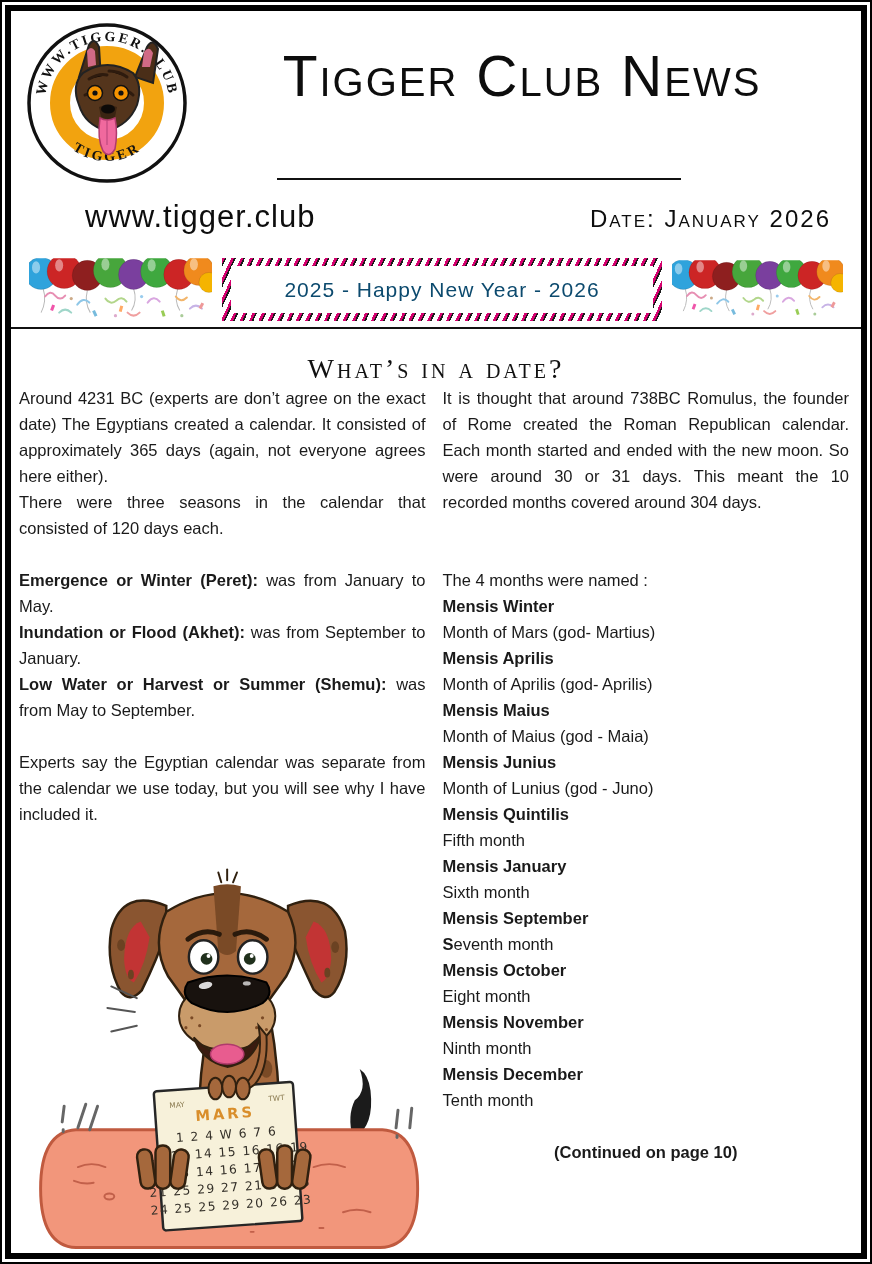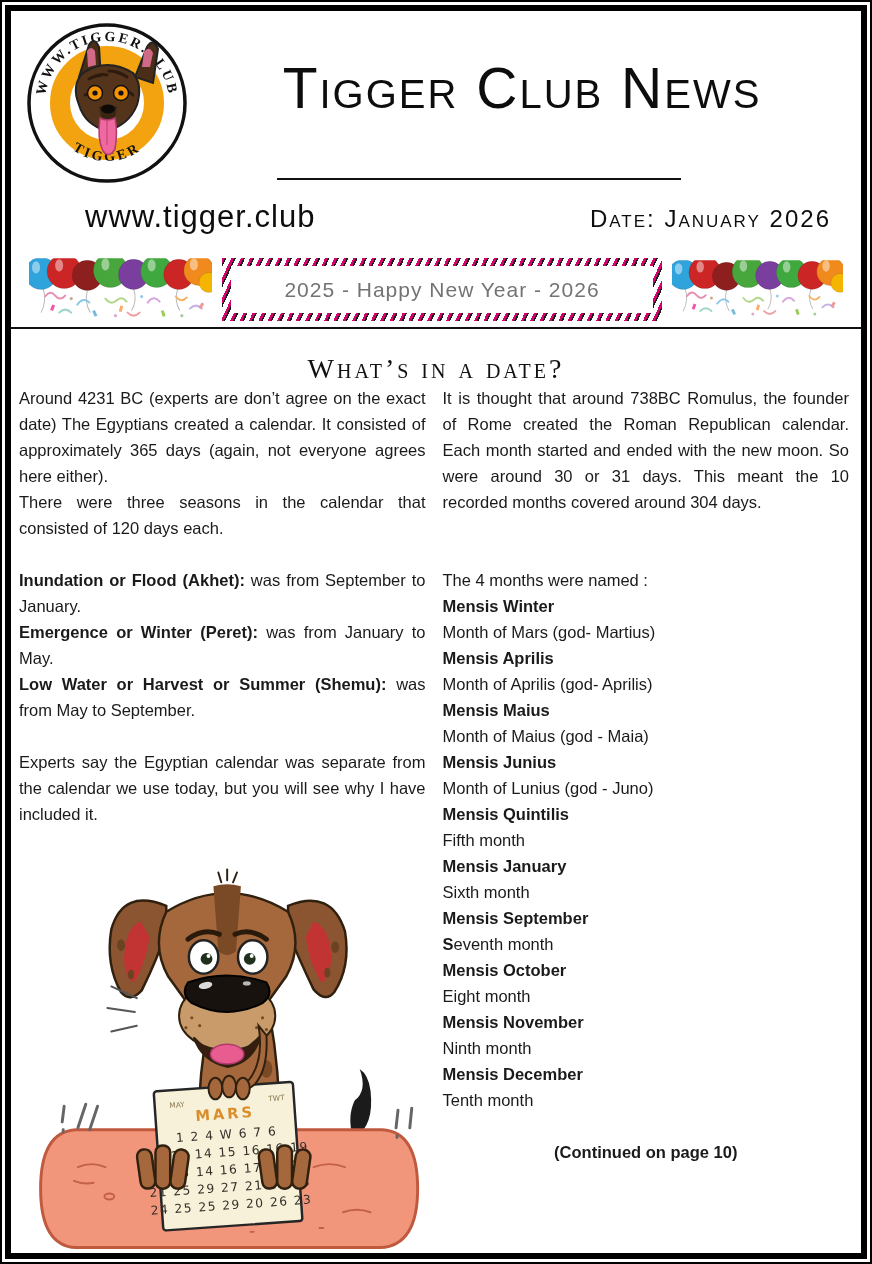--- a/index.html
+++ b/index.html
@@ -4,37 +4,37 @@
 <style>
   html,body{margin:0;padding:0;background:#888;}
   .sheet{width:872px;height:1264px;box-sizing:border-box;background:#fff;
          border:2px solid #000;padding:3px;margin:0 auto;}
   .page{position:relative;width:100%;height:100%;box-sizing:border-box;
         border:6px solid #000;background:#fff;overflow:hidden;
         font-family:"Liberation Sans",sans-serif;color:#1a1a1a;}
 
   
   .logo{position:absolute;left:14px;top:10px;width:164px;height:164px;}
-  .masthead{position:absolute;left:180px;right:8px;top:44px;text-align:center;
+  .masthead{position:absolute;left:180px;right:8px;top:32px;text-align:center;
             font-family:"Liberation Sans",sans-serif;font-variant:small-caps;
             font-size:57px;font-weight:500;letter-spacing:2px;color:#0d0d0d;white-space:nowrap;}
   .title-rule{position:absolute;left:266px;top:167px;width:404px;height:2px;background:#111;}
   .subheader{position:absolute;left:74px;right:30px;top:188px;display:flex;
              justify-content:space-between;align-items:baseline;}
   .website{font-size:31px;color:#0d0d0d;letter-spacing:1px;text-decoration:none;}
   .dateline{font-variant:small-caps;font-size:24px;font-weight:500;letter-spacing:2px;color:#0d0d0d;}
 
   
   .banner{position:absolute;left:18px;right:18px;top:247px;height:63px;display:flex;gap:10px;}
   .balloons{height:63px;flex:0 0 auto;}
   .hny-box{flex:1;box-sizing:border-box;height:63px;
            background:repeating-linear-gradient(115deg,#d4006e 0 2.5px,#1a1a1a 2.5px 4px,#fff 4px 8.5px);
            padding:8px 9px;}
   .hny-inner{background:#fff;height:100%;display:flex;align-items:center;justify-content:center;}
-  .hny-text{font-size:21px;font-weight:500;letter-spacing:1px;color:#737373;}
+  .hny-text{font-size:21px;font-weight:500;letter-spacing:1px;color:#0c4a6e;}
 
   .full-rule{position:absolute;left:0;right:0;top:316px;height:2px;background:#111;}
   .headline{position:absolute;left:0;right:0;top:326px;text-align:center;
             font-family:"Liberation Serif",serif;font-variant:small-caps;
             font-size:28px;font-weight:400;letter-spacing:3px;color:#111;}
 
   
   .columns{position:absolute;left:8px;right:12px;top:374px;bottom:2px;
            display:flex;gap:17px;overflow:hidden;}
   .col{flex:1;font-size:16.5px;line-height:26px;}
@@ -161,22 +161,22 @@
 
   <div class="full-rule"></div>
   <h1 class="headline" style="margin:16px;">What’s in a date?</h1>
 
   <div class="columns">
 
     <div class="col left">
       <p>Around 4231 BC (experts are don’t agree on the exact date) The Egyptians created a calendar. It consisted of approximately 365 days (again, not everyone agrees here either).</p>
       <p>There were three seasons in the calendar that consisted of 120 days each.</p>
       <div class="vspace"></div>
+      <p><b>Emergence or Winter (Peret):</b><span> was from January to May.</span></p>
       <p><b>Inundation or Flood (Akhet):</b><span> was from September to January.</span></p>
-      <p><b>Emergence or Winter (Peret):</b><span> was from January to May.</span></p>
       <p><b>Low Water or Harvest or Summer (Shemu):</b><span> was from May to September.</span></p>
       <div class="vspace"></div>
       <p>Experts say the Egyptian calendar was separate from the calendar we use today, but you will see why I have included it.</p>
 
       <svg class="dogart" viewBox="0 0 414 424" width="410" height="420">
         <rect x="0" y="0" width="414" height="424" fill="#ffffff"></rect>
 
         <path d="M342,300 Q362,288 358,252 Q356,236 347,230 Q355,252 342,262 Q334,278 340,300 Z" fill="#1b1b1b"></path>
 
         <g>

